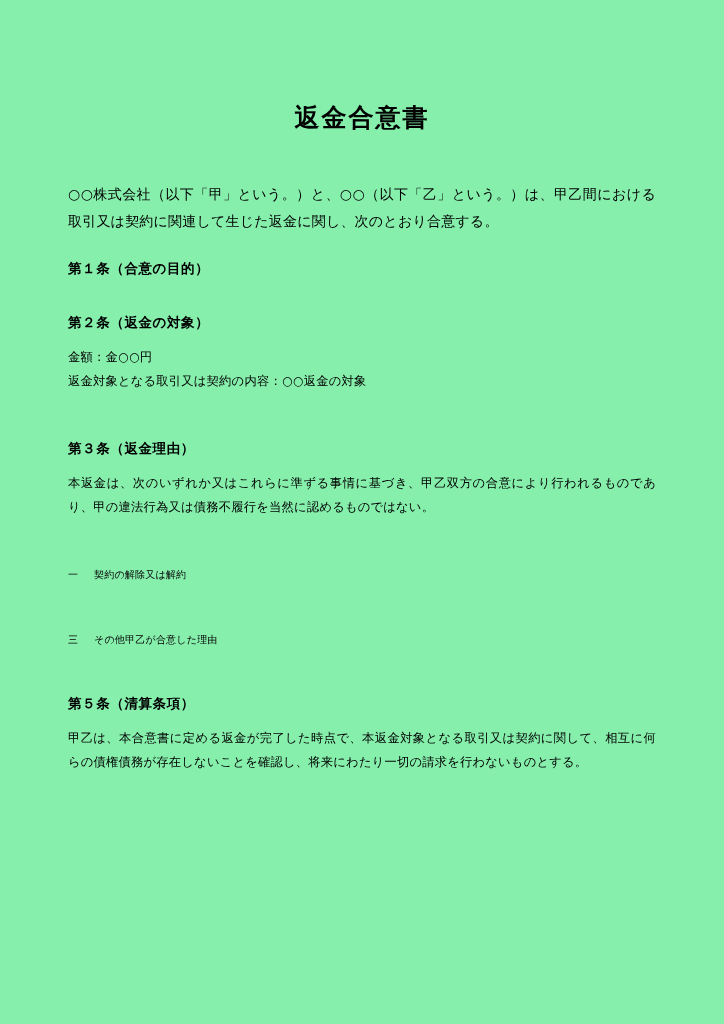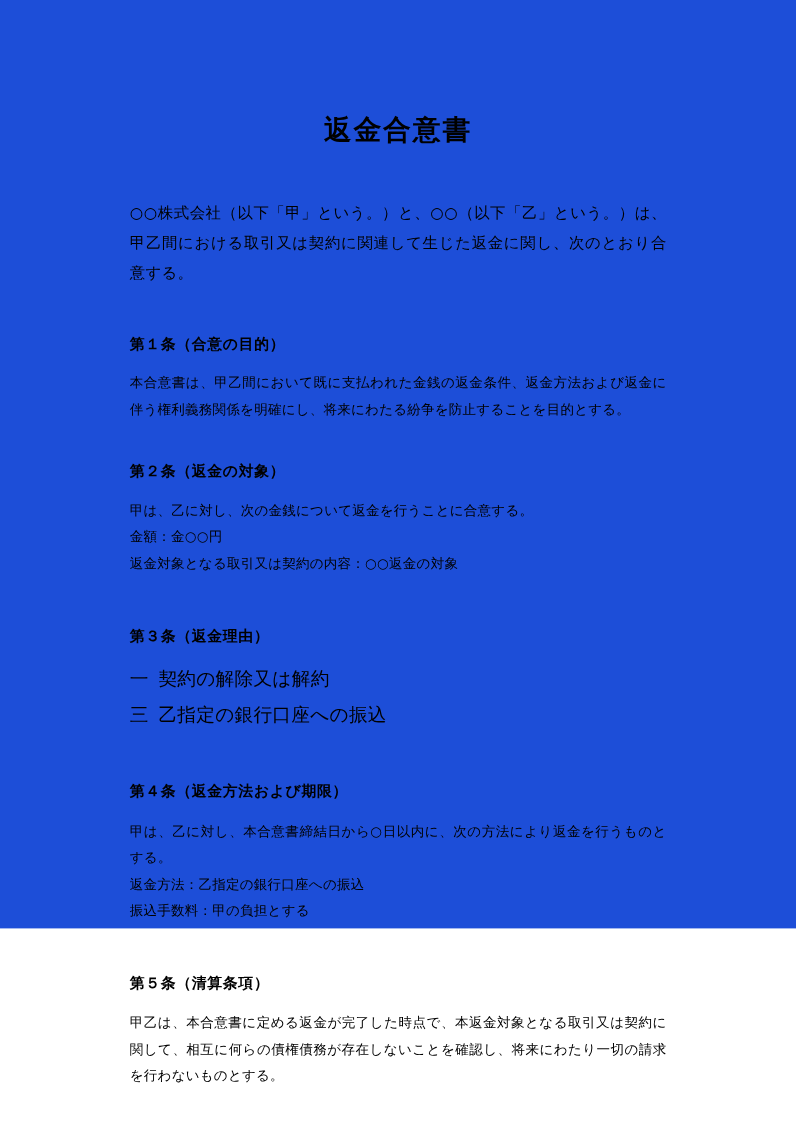--- a/index.html
+++ b/index.html
@@ -10,24 +10,24 @@
   body {
     width: 724px;
     height: 1024px;
     font-family: "DejaVu Sans", "Liberation Sans", sans-serif;
     color: #000000;
     -webkit-font-smoothing: antialiased;
   }
   .page {
     position: relative;
     width: 724px;
-    height: 844px;
+    height: 1024px;
     box-sizing: border-box;
-    padding: 0 118px;
-    background: #1d4ed8;
+    padding: 0 68px;
+    background: #86efac;
   }
   .doc-title {
     margin: 0;
     padding-top: 100px;
     text-align: center;
     font-size: 25px;
     font-weight: bold;
     letter-spacing: 2px;
     line-height: 1.4;
   }
@@ -56,75 +56,65 @@
   }
   .para {
     margin: 0;
   }
   .item-list {
     margin: 0;
     padding: 0;
     list-style: none;
   }
   .item-list li {
-    font-size: 17px;
+    font-size: 10px;
     line-height: 1.85;
     letter-spacing: 0.2px;
+    margin-top: 46px;
   }
   .item-num {
     display: inline-block;
     min-width: 26px;
   }
-  .sp-2 { margin-top: 40px; }
+  .sp-2 { margin-top: 22px; }
   .sp-3 { }
   .sp-4 { margin-top: 44px; }
 </style>
 </head>
 <body>
 
 <div class="page">
 
   <h1 class="doc-title">返金合意書</h1>
 
   <p class="intro">○○株式会社（以下「甲」という。）と、○○（以下「乙」という。）は、甲乙間における取引又は契約に関連して生じた返金に関し、次のとおり合意する。</p>
 
   <section class="article sp-2">
     <h2 class="article-heading">第１条（合意の目的）</h2>
-    <div class="article-body">
-      <p class="para">本合意書は、甲乙間において既に支払われた金銭の返金条件、返金方法および返金に伴う権利義務関係を明確にし、将来にわたる紛争を防止することを目的とする。</p>
-    </div>
   </section>
 
   <section class="article sp-3">
     <h2 class="article-heading">第２条（返金の対象）</h2>
     <div class="article-body">
-      <p class="para">甲は、乙に対し、次の金銭について返金を行うことに合意する。</p>
       <p class="para">金額：金○○円</p>
       <p class="para">返金対象となる取引又は契約の内容：○○返金の対象</p>
     </div>
   </section>
 
   <section class="article sp-4">
     <h2 class="article-heading">第３条（返金理由）</h2>
     <div class="article-body">
+      <p class="para">本返金は、次のいずれか又はこれらに準ずる事情に基づき、甲乙双方の合意により行われるものであり、甲の違法行為又は債務不履行を当然に認めるものではない。</p>
       <ul class="item-list">
         <li><span class="item-num">一</span><span>契約の解除又は解約</span></li>
-        <li><span class="item-num">三</span><span>乙指定の銀行口座への振込</span></li>
+        <li><span class="item-num">三</span><span>その他甲乙が合意した理由</span></li>
       </ul>
     </div>
   </section>
 
-  <section class="article sp-4">
-    <h2 class="article-heading">第４条（返金方法および期限）</h2>
-    <div class="article-body">
-      <p class="para">甲は、乙に対し、本合意書締結日から○日以内に、次の方法により返金を行うものとする。</p>
-      <p class="para">返金方法：乙指定の銀行口座への振込</p>
-      <p class="para">振込手数料：甲の負担とする</p>
-    </div>
-  </section>
 
   <section class="article sp-4">
     <h2 class="article-heading">第５条（清算条項）</h2>
     <div class="article-body">
       <p class="para">甲乙は、本合意書に定める返金が完了した時点で、本返金対象となる取引又は契約に関して、相互に何らの債権債務が存在しないことを確認し、将来にわたり一切の請求を行わないものとする。</p>
     </div>
   </section>
 
 </div>
 

